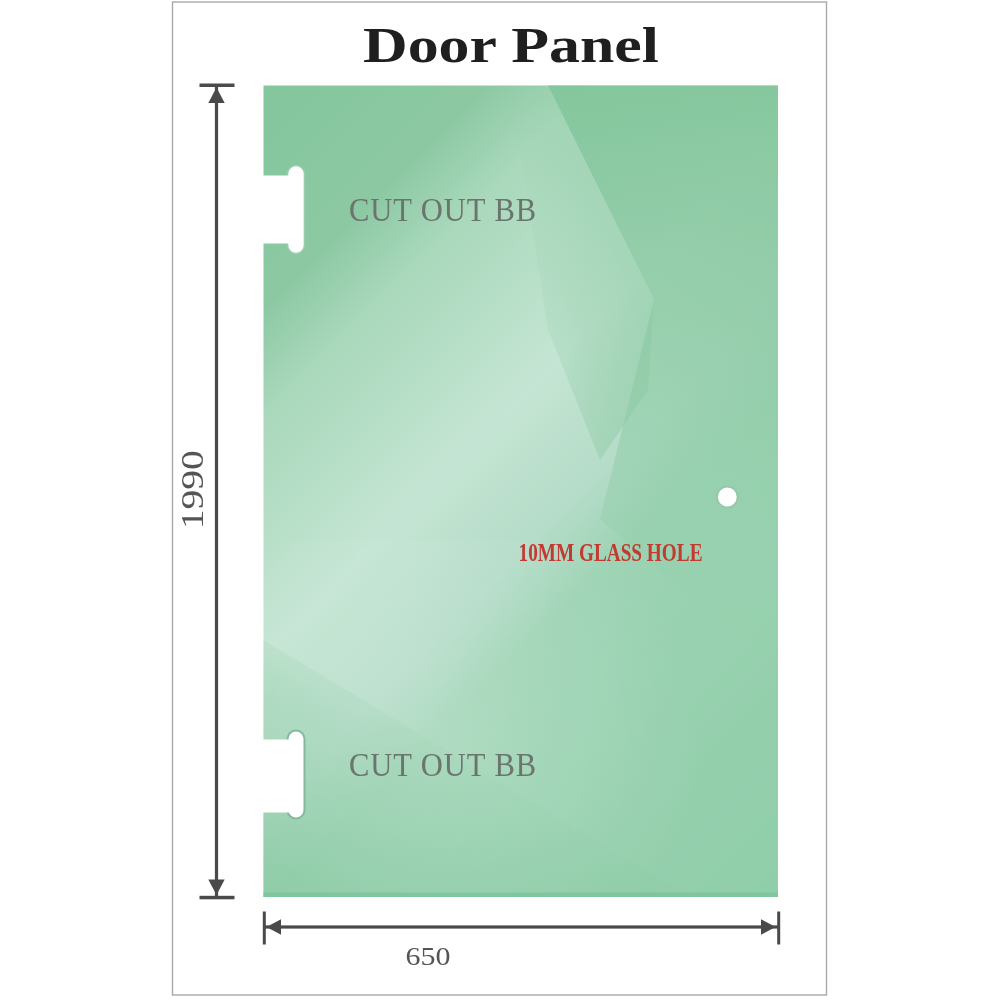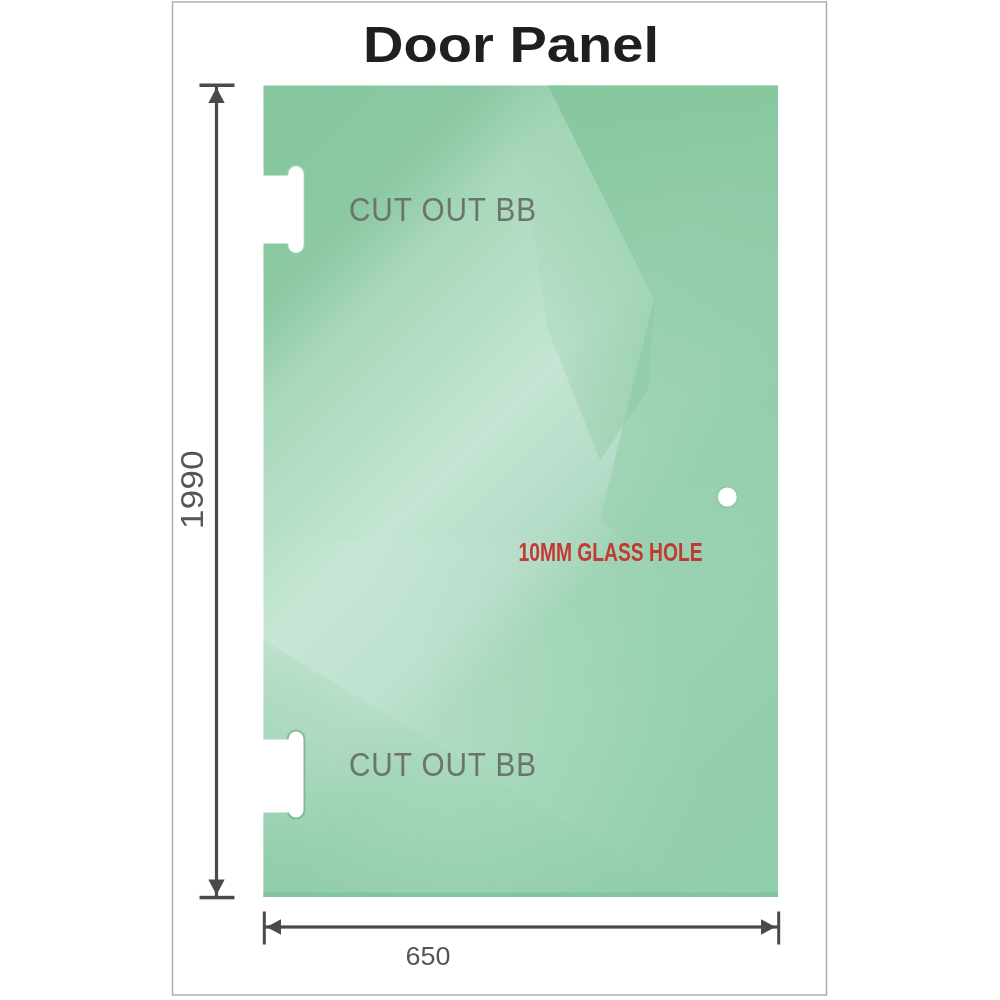--- a/index.html
+++ b/index.html
@@ -1,16 +1,16 @@
 <!DOCTYPE html>
 <html><head>
 <meta charset="utf-8">
 <style>
   html,body{margin:0;padding:0;background:#ffffff;}
-  .stage{position:relative;width:1000px;height:1000px;background:#ffffff;font-family:Liberation Sans, sans-serif;}
+  .stage{position:relative;width:1000px;height:1000px;background:#ffffff;font-family:Liberation Serif, serif;}
   svg{position:absolute;left:0;top:0;}
 </style>
 </head>
 <body>
 <div class="stage">
 <svg width="1000" height="1000" viewBox="0 0 1000 1000">
   <defs>
     <linearGradient id="glass" gradientUnits="userSpaceOnUse" x1="263" y1="85" x2="926" y2="748">
       <stop offset="0.00" stop-color="#84c69d"></stop>
       <stop offset="0.17" stop-color="#8cc9a3"></stop>

